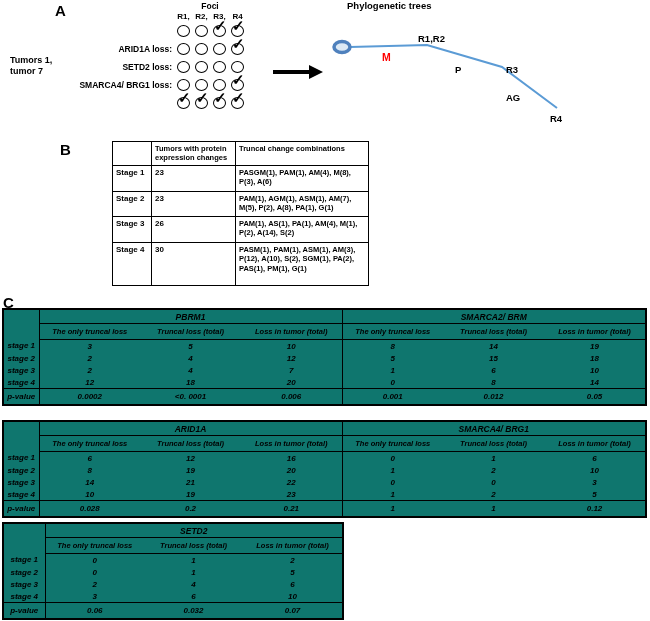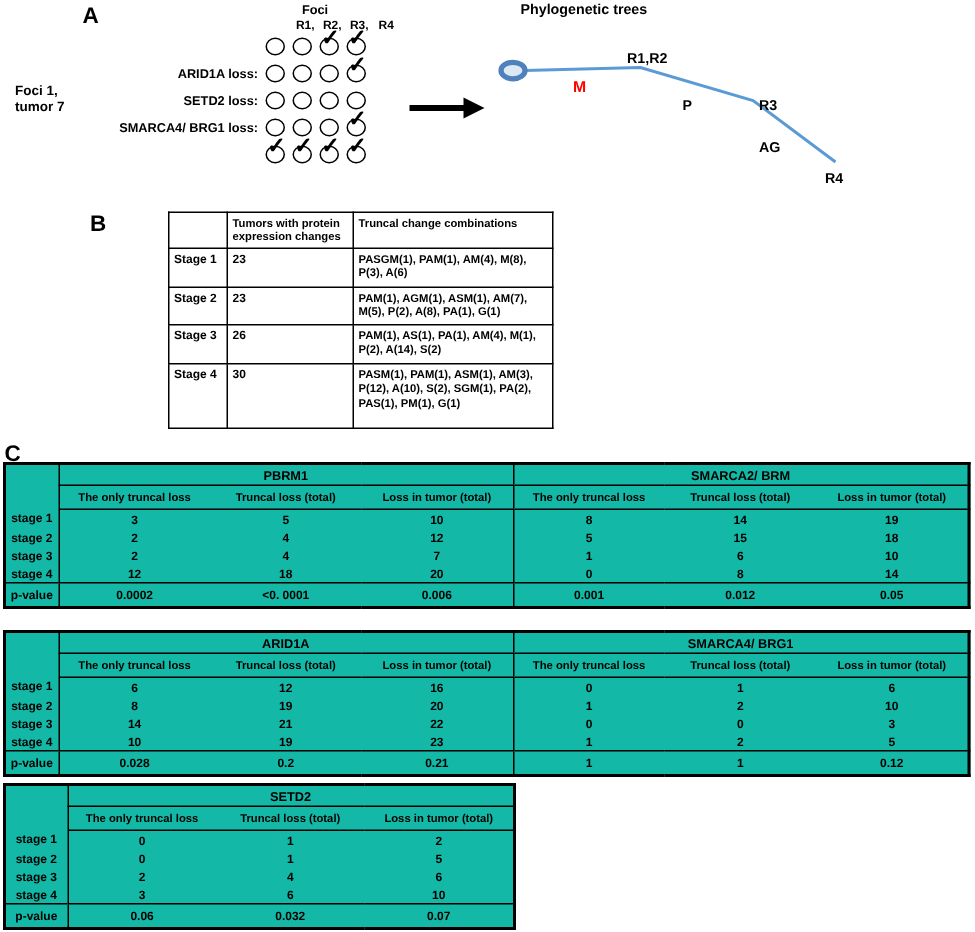--- a/index.html
+++ b/index.html
@@ -7,21 +7,21 @@
     position:relative; width:650px; height:621px; background:#ffffff;
     font-family:"Liberation Sans", sans-serif; font-weight:bold; color:#000;
     overflow:hidden;
   }
   .abs { position:absolute; }
   .panel-label { font-size:15px; font-weight:bold; }
 
   
   .stage-note { left:10px; top:55px; font-size:9px; line-height:1.25; }
   .foci-title { left:177px; top:1px; width:66px; text-align:center; font-size:8.5px; }
-  .foci-colhdr { top:12px; width:19px; text-align:center; font-size:8px;margin-left:20px; }
+  .foci-colhdr { top:12px; width:19px; text-align:center; font-size:8px; }
   .foci-rows { left:0; top:22px; width:260px; }
   .foci-row { position:relative; height:18px; }
   .foci-label { position:absolute; left:0; top:0; width:172px; text-align:right;
                 font-size:8.5px; line-height:18px; white-space:nowrap; }
   .foci-circle { position:absolute; top:3px; width:13px; height:12px;
                  border:1.7px solid #000; border-radius:50%; box-sizing:border-box; }
   .checkmark { position:absolute; left:0px; top:-8px; font-size:15px; line-height:1;
                font-weight:bold; }
   .arrow { left:273px; top:65px; width:50px; height:14px; }
   .arrow-shaft { position:absolute; left:0; top:5px; width:37px; height:4px; background:#000; }
@@ -34,39 +34,39 @@
   
   .btable { position:absolute; left:112px; top:141px; width:256px;
             border-collapse:collapse; table-layout:fixed; }
   .btable td { border:1.7px solid #000; font-size:7.5px; font-weight:bold;
                text-align:left; vertical-align:top; padding:2px 3px; line-height:1.25; }
   .btable td.b-stage { font-size:8px; }
   .btable td.b-count { font-size:8px; }
 
   
   .cgroup { position:absolute; border-collapse:collapse; table-layout:fixed;
-            border:2px solid #000; background:#14b8a6; }
+            border:2px solid #000; background:#0f766e;font-style:italic; }
   .cgroup td { font-weight:bold; text-align:center; vertical-align:middle; padding:0; }
   .cgroup td.stub { border-right:1.7px solid #000; }
   .cgroup td.sec-start { border-left:1.7px solid #000; }
   .cgroup td.gene-hdr { border-bottom:1.7px solid #000; font-size:8.5px; height:13px; }
   .cgroup td.col-hdr { border-bottom:1.7px solid #000; font-size:7.5px; height:15px; }
   .cgroup td.num { font-size:8px; height:12px; }
   .cgroup td.row-label { font-size:8px; }
   .cgroup td.pv { border-top:1.7px solid #000; height:15px; }
 </style>
 </head>
 <body>
 
 <div class="fig">
 
   <span class="abs panel-label" style="left:55px; top:2px;">A</span>
 
   <div class="abs stage-note">
-    <div>Foci 1,</div>
+    <div>Tumors 1,</div>
     <div>tumor 7</div>
   </div>
 
   <div class="abs foci-title">Foci</div>
 
   <span class="abs foci-colhdr" style="left:174px;">R1,</span>
   <span class="abs foci-colhdr" style="left:192px;">R2,</span>
   <span class="abs foci-colhdr" style="left:210px;">R3,</span>
   <span class="abs foci-colhdr" style="left:228px;">R4</span>
 

